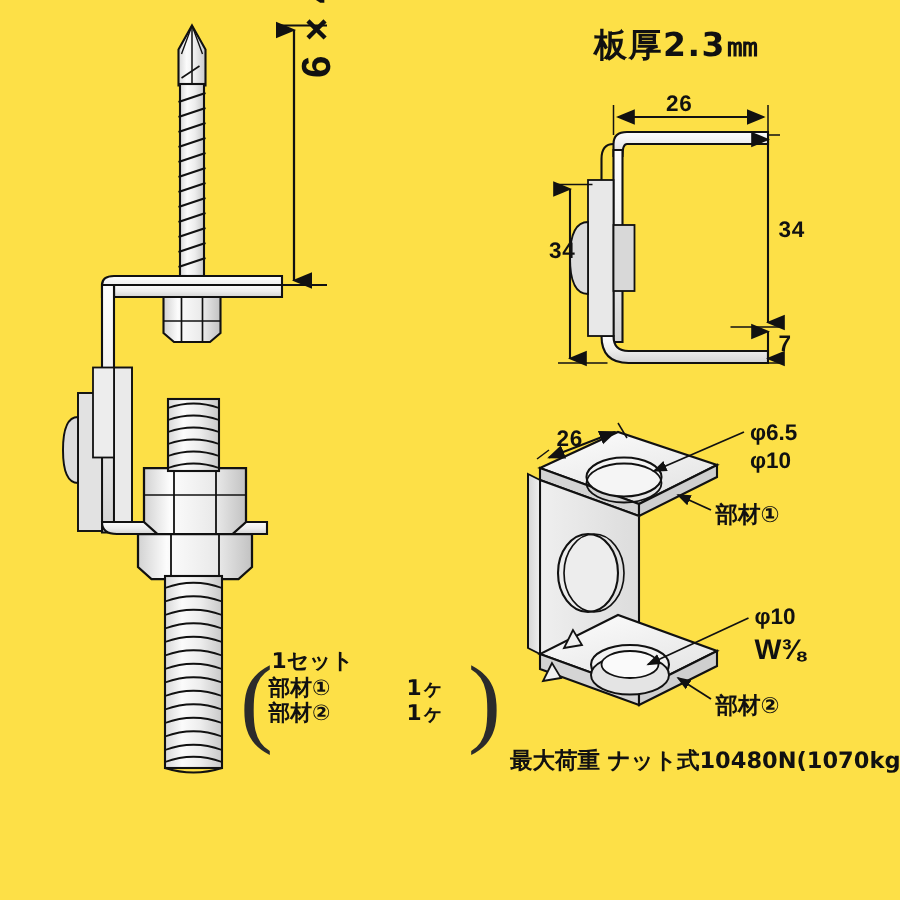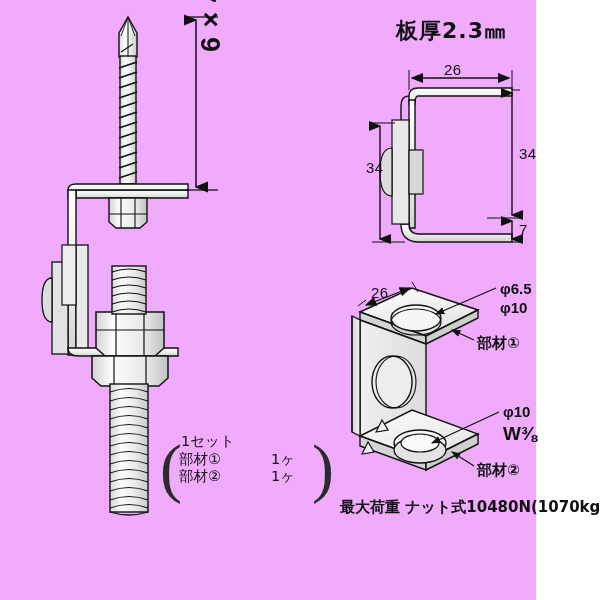--- a/index.html
+++ b/index.html
@@ -11,34 +11,34 @@
     width: 600px;
     height: 600px;
     font-family: "Liberation Sans", "DejaVu Sans", sans-serif;
     color: #111111;
     overflow: hidden;
     position: relative;
   }
   #sheet {
     position: absolute;
     left: 0; top: 0;
-    width: 536px;
+    width: 600px;
     height: 600px;
-    background: #f0abfc;
+    background: #fde047;
   }
   .txt {
     position: absolute;
     white-space: nowrap;
     color: #111111;
     font-weight: bold;
     line-height: 1;
   }
   .dim-num {
     font-size: 15px;
-    font-weight: normal;
+    font-weight: bold;
     letter-spacing: 0.5px;
   }
   .jp {
     font-family: "DejaVu Sans", "Liberation Sans", sans-serif;
     font-weight: bold;
   }
   #title-plate {
     left: 396px;
     top: 20px;
     font-size: 22px;
@@ -69,21 +69,21 @@
     top: 500px;
     font-size: 15px;
     letter-spacing: 0px;
   }
   
   #parts {
     position: absolute;
     left: 179px;
     top: 433px;
     font-size: 14.5px;
-    font-weight: normal;
+    font-weight: bold;
     line-height: 17.5px;
   }
   #parts .row { display: flex; }
   #parts .nm { width: 92px; }
   #parts .qt { width: 88px; }
   #parts .hdr { padding-left: 2px; }
   .paren {
     position: absolute;
     font-size: 66px;
     font-weight: normal;

